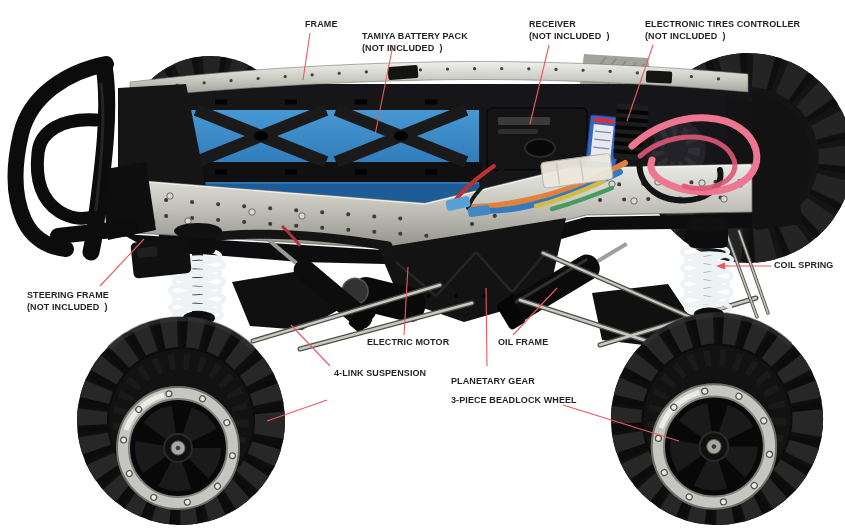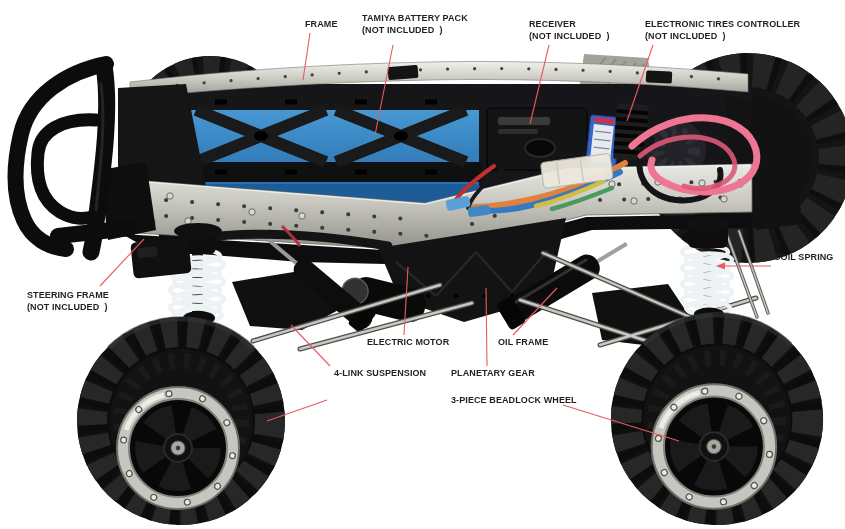--- a/index.html
+++ b/index.html
@@ -3,29 +3,29 @@
 <meta charset="utf-8">
 <style>
   html,body{margin:0;padding:0;background:#fff;}
   .stage{position:relative;width:845px;height:525px;background:var(--background,#fff);
          overflow:hidden;font-family:"Liberation Sans",sans-serif;padding-left:38px;}
   .stage svg{position:absolute;left:0;top:0;}
   .lbl{position:absolute;font:bold 9px/11.5px "Liberation Sans",sans-serif;
        color:var(--label-text,#231f20);letter-spacing:.1px;white-space:pre;}
   .lbl span{display:block;}
   #lbl-frame{left:305px;top:19px}
-  #lbl-battery{left:362px;top:13px}
+  #lbl-battery{left:362px;top:31px}
   #lbl-receiver{left:529px;top:19px}
   #lbl-esc{left:645px;top:19px}
-  #lbl-coil{left:774px;top:252px}
+  #lbl-coil{left:774px;top:260px}
   #lbl-servo{left:27px;top:290px}
   #lbl-motor{left:367px;top:337px}
   #lbl-oil{left:498px;top:337px}
   #lbl-4link{left:334px;top:368px}
-  #lbl-planetary{left:451px;top:368px}
+  #lbl-planetary{left:451px;top:376px}
   #lbl-tires{left:332px;top:392px}
   #lbl-beadlock{left:451px;top:395px}
   .leader{stroke:var(--leader-line,#e85a5f);stroke-width:1.1;fill:none;}
 </style>
 </head>
 <body>
 
 <div class="stage">
 <svg width="845" height="529" viewBox="0 0 845 529">
   <defs>

